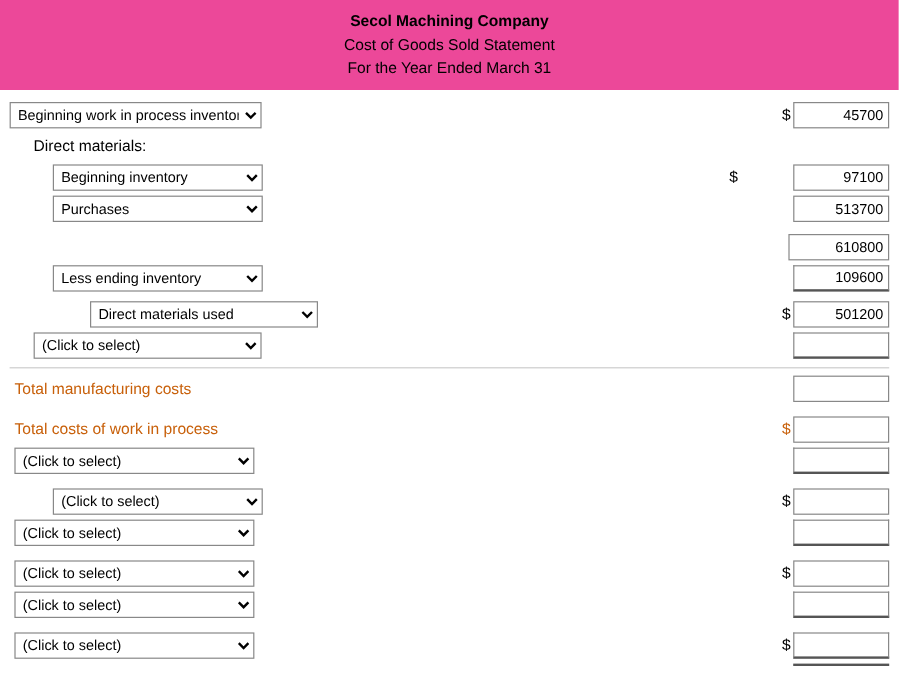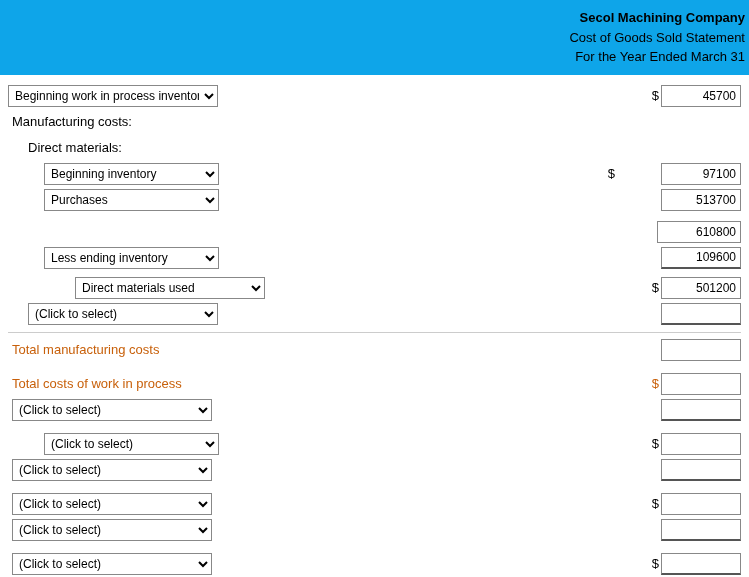--- a/index.html
+++ b/index.html
@@ -11,22 +11,22 @@
       min-height: 577px;
     }
 
     .page-container {
       width: 749px;
       padding: 0;
     }
 
     
     .header {
-      background: #0ea5e9;
-      text-align: right;
+      background: #ec4899;
+      text-align: center;
       padding: 8px 4px;
       line-height: 1.5;
     }
 
     .header-title {
       font-weight: bold;
       font-size: 13px;
     }
 
     .header-subtitle {
@@ -98,23 +98,20 @@
       <div style="width:220px;">
         <select style="width:210px;">
           <option>Beginning work in process inventory</option>
         </select>
       </div>
       <div style="flex:1;"></div>
       <span class="dollar-sign">$</span>
       <input type="text" value="45700" style="width: 80px;">
     </div>
 
-    <div class="row" style="padding-left:4px;">
-      <span class="row-label">Manufacturing costs:</span>
-    </div>
 
     <div class="row" style="padding-left:20px;">
       <span class="row-label">Direct materials:</span>
     </div>
 
     <div class="row" style="padding-left:36px;gap:44px;">
       <div style="width:185px;">
         <select style="width:175px;">
           <option>Beginning inventory</option>
         </select>

